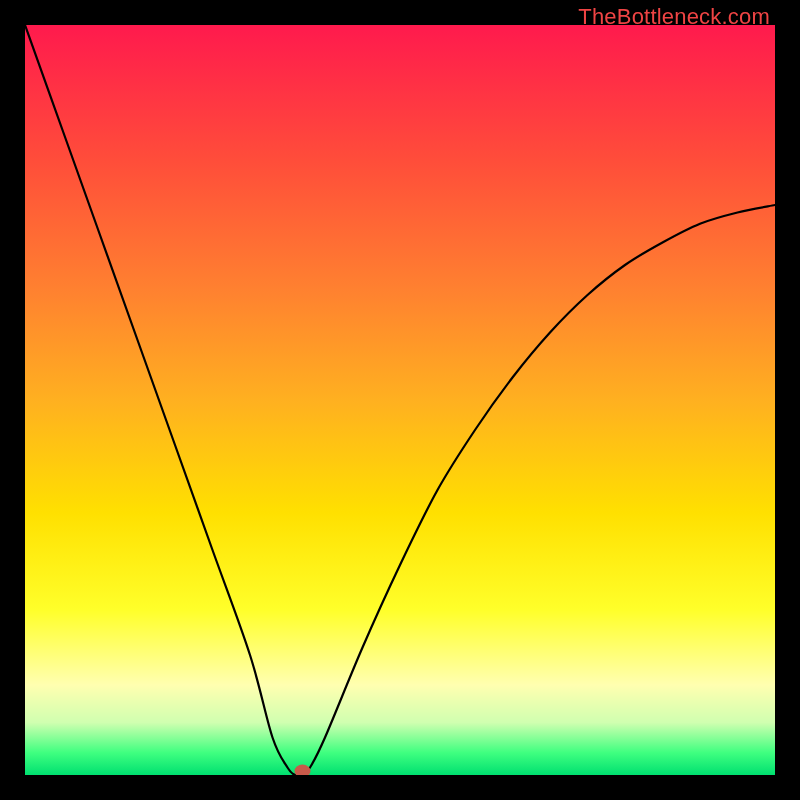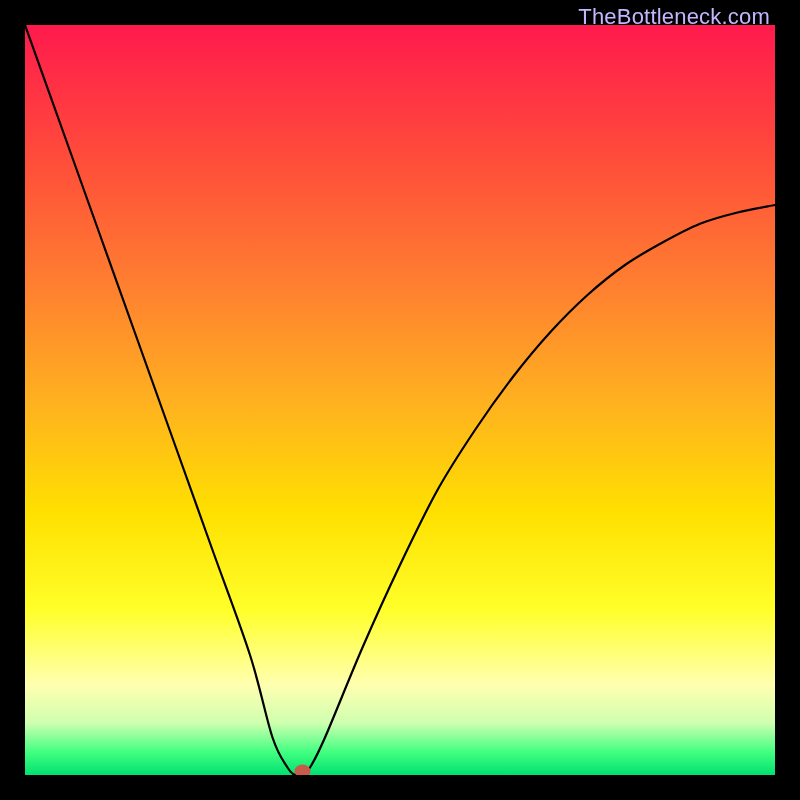--- a/index.html
+++ b/index.html
@@ -26,21 +26,21 @@
       #ffff2a 78%,
       #ffffb0 88%,
       #d0ffb0 93%,
       #40ff80 97%,
       #00e070 100%);
   }
   .attribution {
     position: absolute;
     top: 4px;
     right: 30px;
-    color: #c4b5fd;
+    color: #ef4444;
     font-size: 22px;
     font-weight: 500;
     letter-spacing: 0.2px;
   }
   svg.curve {
     position: absolute;
     left: 25px;
     top: 25px;
     width: 750px;
     height: 750px;

